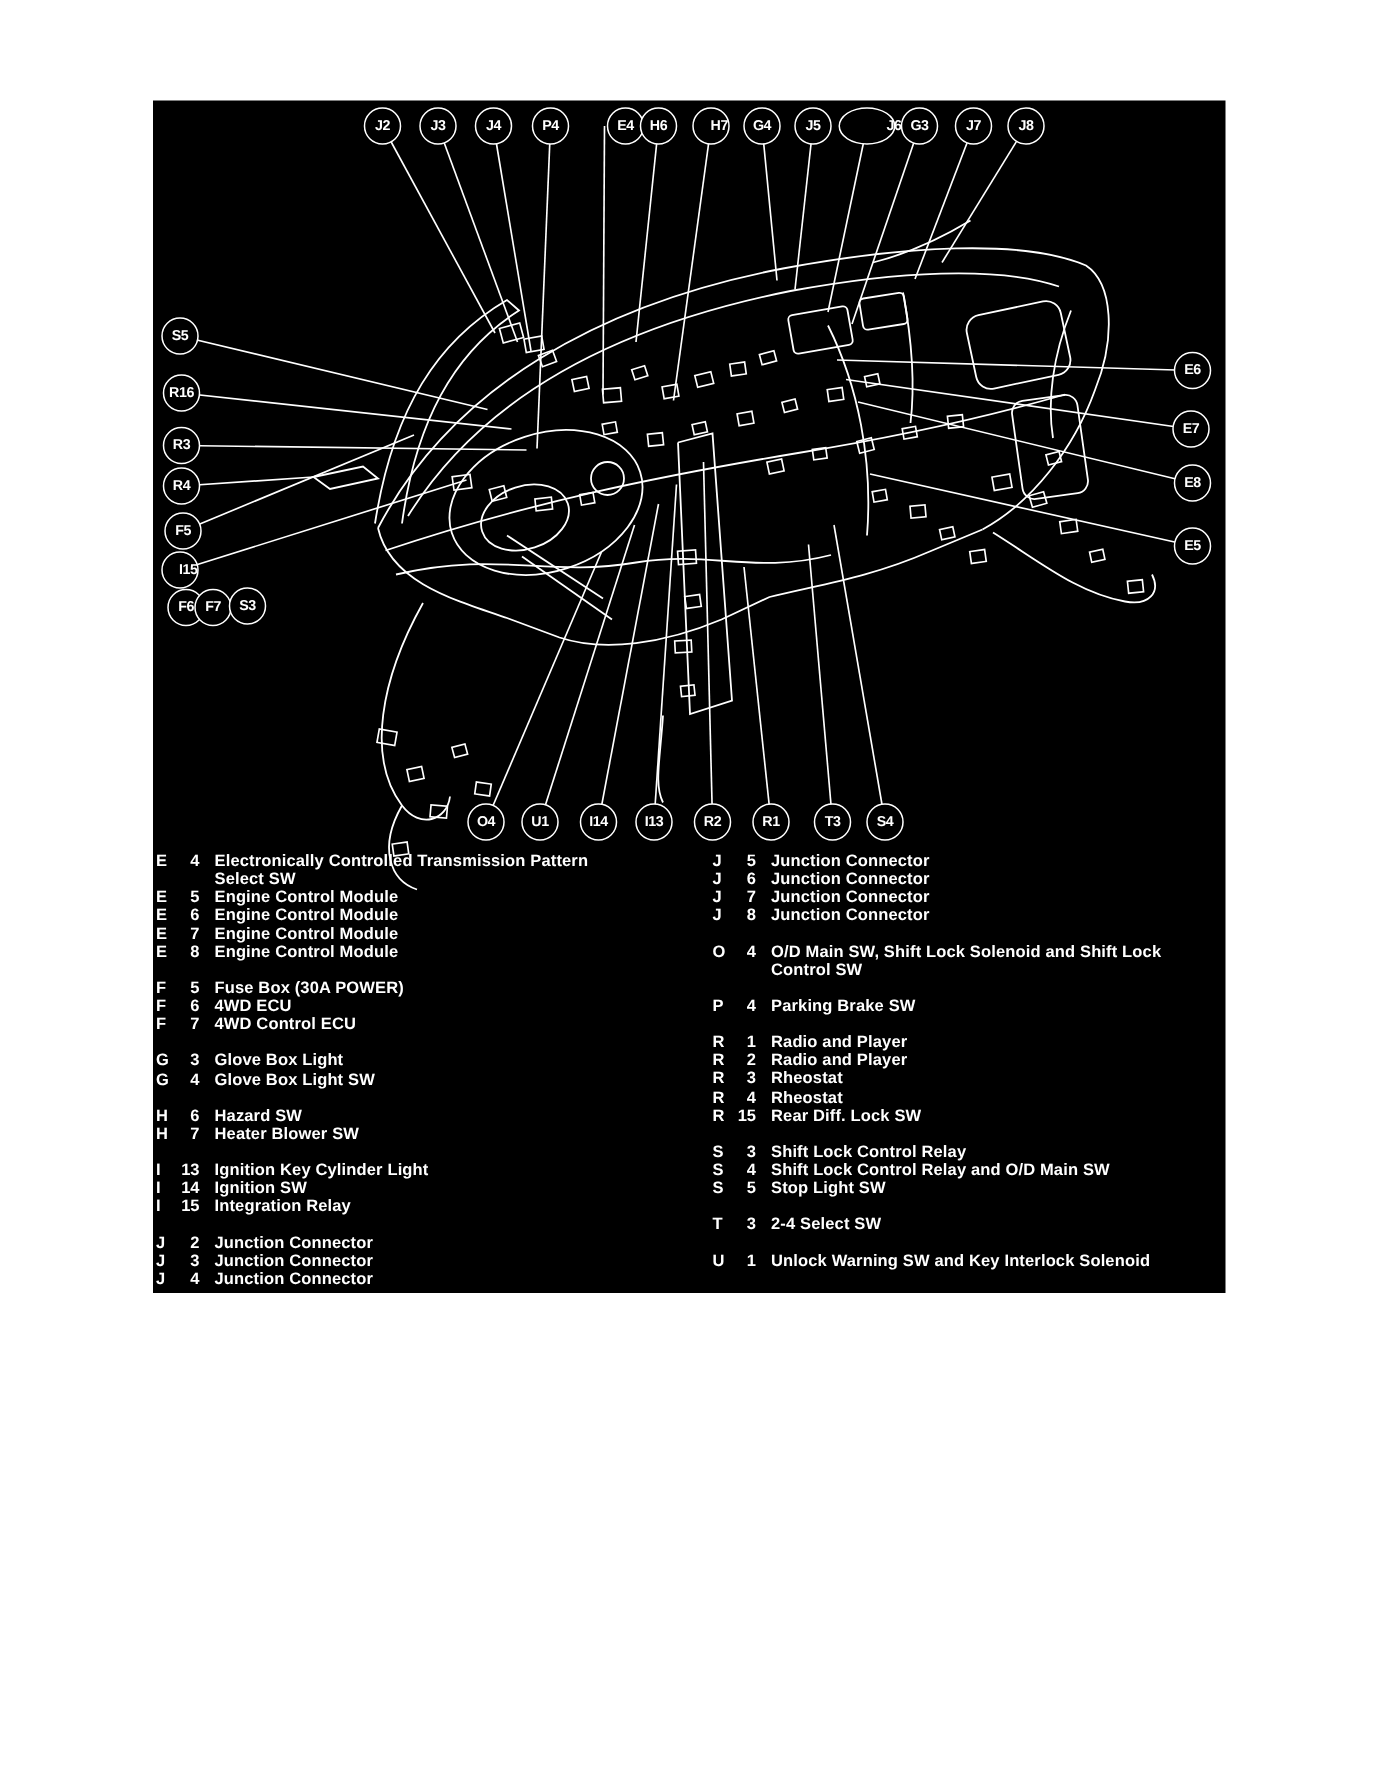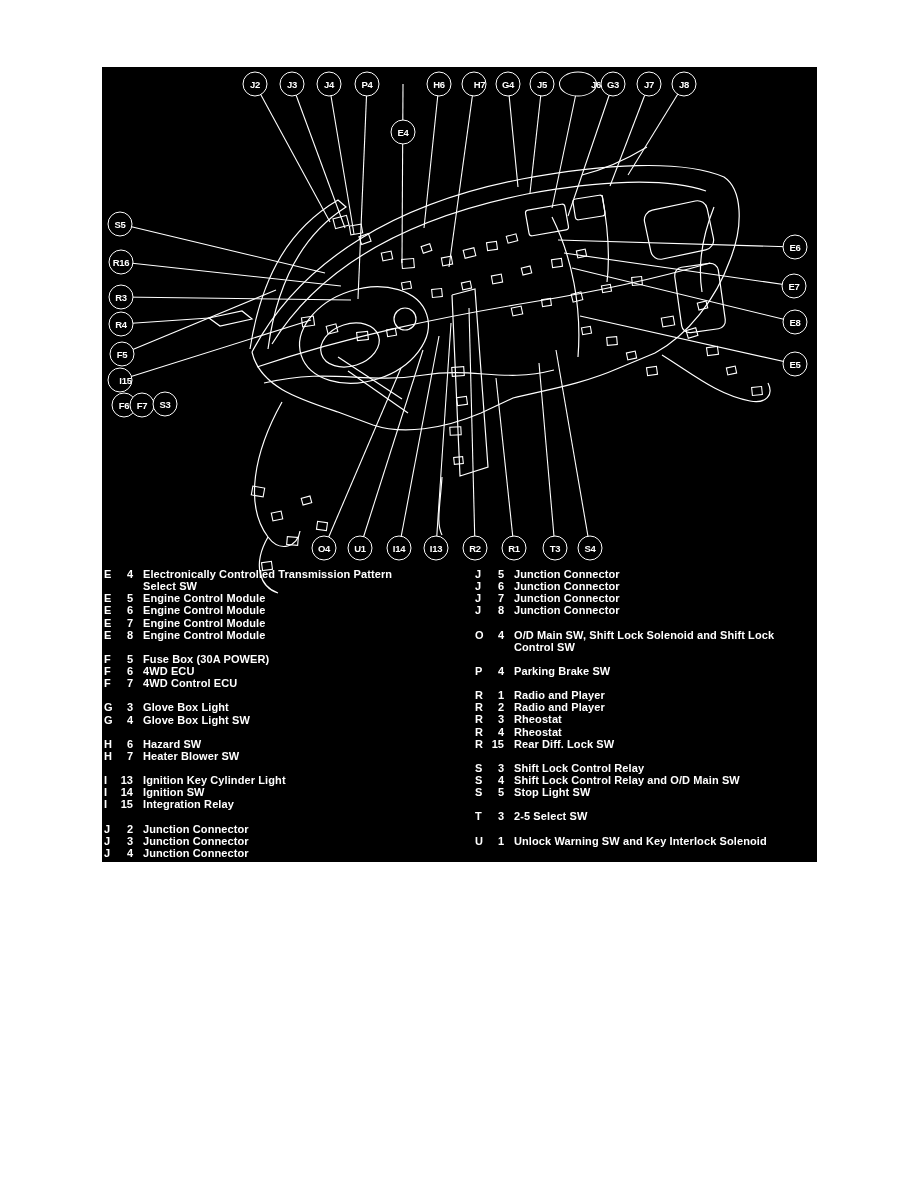--- a/index.html
+++ b/index.html
@@ -133,21 +133,21 @@
           <line x1="412" y1="481" x2="394" y2="311"></line>
           <line x1="453" y1="481" x2="437" y2="296"></line>
           <line x1="488" y1="481" x2="454" y2="283"></line>
         </g>
     </svg>
     <div id="callouts">
         <div class="callout" style="left: 153px; top: 17px;">J2</div>
         <div class="callout" style="left: 190px; top: 17px;">J3</div>
         <div class="callout" style="left: 227px; top: 17px;">J4</div>
         <div class="callout" style="left: 265px; top: 17px;">P4</div>
-        <div class="callout" style="left: 301px; top: 17px; margin-top: 48px;">E4</div>
+        <div class="callout" style="left: 315px; top: 17px;">E4</div>
         <div class="callout" style="left: 337px; top: 17px;">H6</div>
         <div class="callout" style="left: 372px; top: 17px; padding-left: 11px;">H7</div>
         <div class="callout" style="left: 406px; top: 17px;">G4</div>
         <div class="callout" style="left: 440px; top: 17px;">J5</div>
         <div class="callout" style="left: 476px; top: 17px; padding-left: 36px;">J6</div>
         <div class="callout" style="left: 511px; top: 17px;">G3</div>
         <div class="callout" style="left: 547px; top: 17px;">J7</div>
         <div class="callout" style="left: 582px; top: 17px;">J8</div>
         <div class="callout" style="left: 18px; top: 157px;">S5</div>
         <div class="callout" style="left: 19px; top: 195px;">R16</div>
@@ -341,21 +341,21 @@
             <span class="ltext">Shift Lock Control Relay and O/D Main SW</span>
           </div>
           <div class="lrow">
             <span class="code-l">S</span>
             <span class="code-n">5</span>
             <span class="ltext">Stop Light SW</span>
           </div>
           <div class="lrow gap">
             <span class="code-l">T</span>
             <span class="code-n">3</span>
-            <span class="ltext">2-5 Select SW</span>
+            <span class="ltext">2-4 Select SW</span>
           </div>
           <div class="lrow gap">
             <span class="code-l">U</span>
             <span class="code-n">1</span>
             <span class="ltext">Unlock Warning SW and Key Interlock Solenoid</span>
           </div>
         </div>
     </div>
   </div>
 </div>

